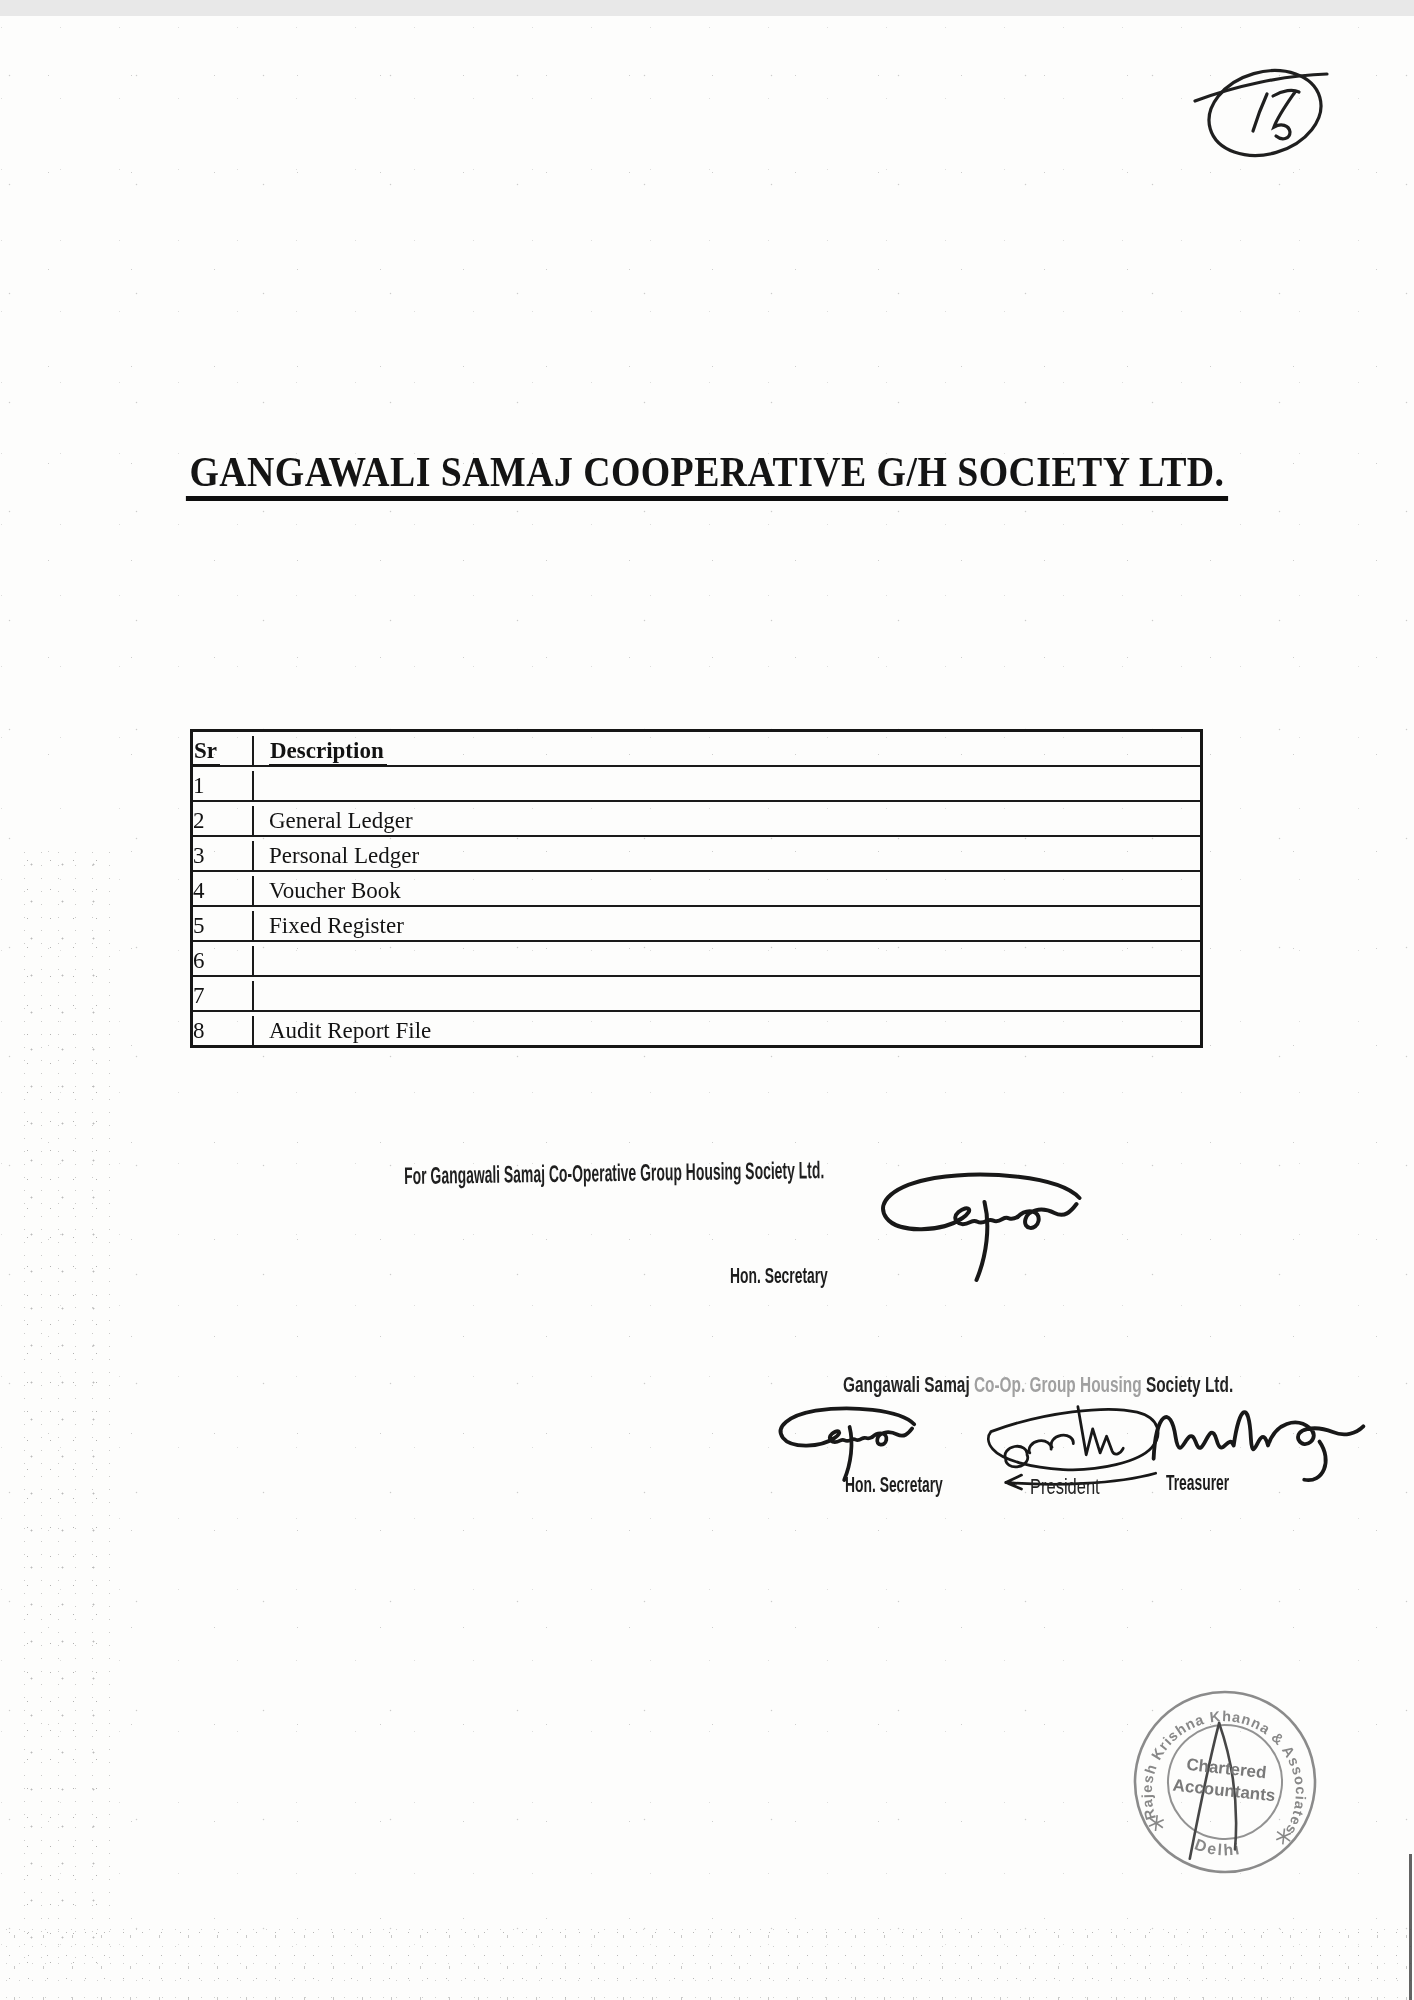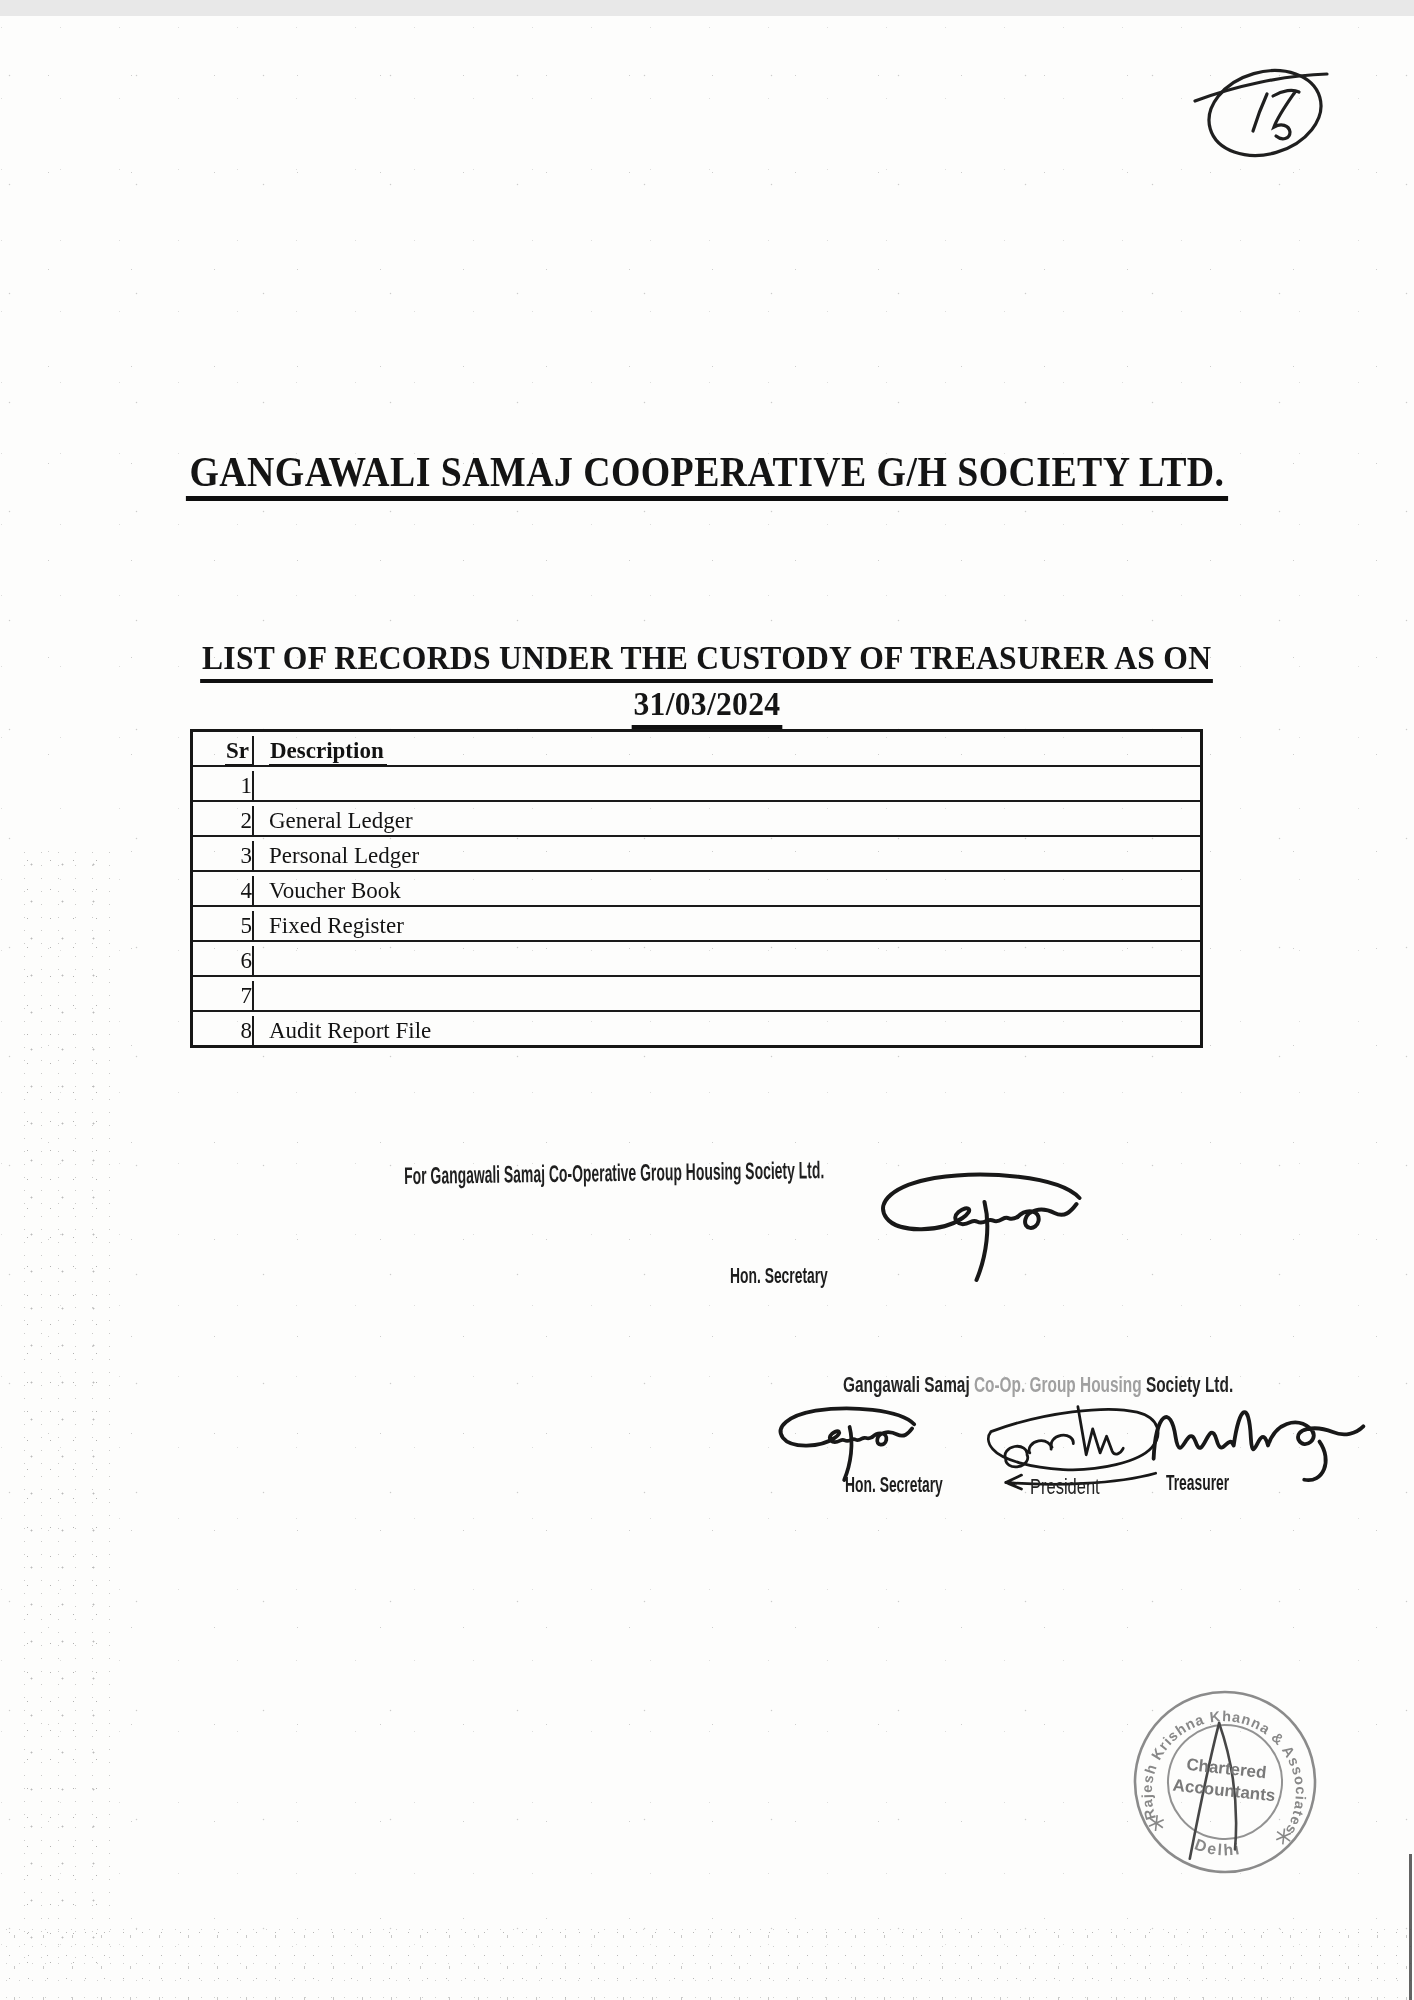--- a/index.html
+++ b/index.html
@@ -62,21 +62,21 @@
     border-bottom:4px solid #101010; padding:0 2px 1px 2px; white-space:nowrap; color:#151515;
   }
   
   .records-table{
     position:absolute; left:190px; top:713px; width:1013px;
     border:3px solid #161616; background:transparent; box-sizing:border-box;
   }
   .t-row{display:flex; height:33px; border-top:2px solid #1a1a1a; align-items:flex-end;}
   .t-row:first-child{border-top:none;}
   .t-cell{font-size:23px; line-height:29px; color:#131313;}
-  .t-sr{width:59px; flex:none; border-right:2px solid #1a1a1a; text-align:right;}
+  .t-sr{width:59px; flex:none; border-right:2px solid #1a1a1a; text-align:left;}
   .t-desc{flex:1; padding-left:15px;}
   .t-head .t-cell{font-weight:bold;}
   .t-head .hd{border-bottom:2.5px solid #161616; padding:0 3px 1px 1px;}
   
   .sans{font-family:"Liberation Sans", sans-serif;}
   .for-line{
     position:absolute; left:404px; top:1146px; white-space:nowrap;
     font-weight:bold; font-size:24px; color:#1f1f1f;
     transform:rotate(-.8deg) scaleX(.58); transform-origin:left top;
   }
@@ -124,24 +124,20 @@
       <path class="pn-stroke" d="M68,82 C72,69 77,56 82,45"></path>
       <path class="pn-stroke" d="M88,47 C98,41 108,40 114,43 M110,43 C101,56 93,67 89,78 C96,74 104,76 105,83 C105,90 97,92 91,87"></path>
     </g>
     <title>15</title>
   </svg>
 
   <div class="doc-title">
     <span class="ul">GANGAWALI SAMAJ COOPERATIVE G/H SOCIETY LTD.</span>
   </div>
 
-  <div class="doc-subtitle">
-    <span class="ul">LIST OF RECORDS UNDER THE CUSTODY OF TREASURER AS ON</span><br>
-    <span class="ul">31/03/2024</span>
-  </div>
 
   <div class="records-table">
     <div class="t-row t-head">
       <div class="t-cell t-sr"><span class="hd">Sr</span></div>
       <div class="t-cell t-desc"><span class="hd">Description</span></div>
     </div>
     <div class="t-row">
       <div class="t-cell t-sr">1</div>
     </div>
     <div class="t-row">

